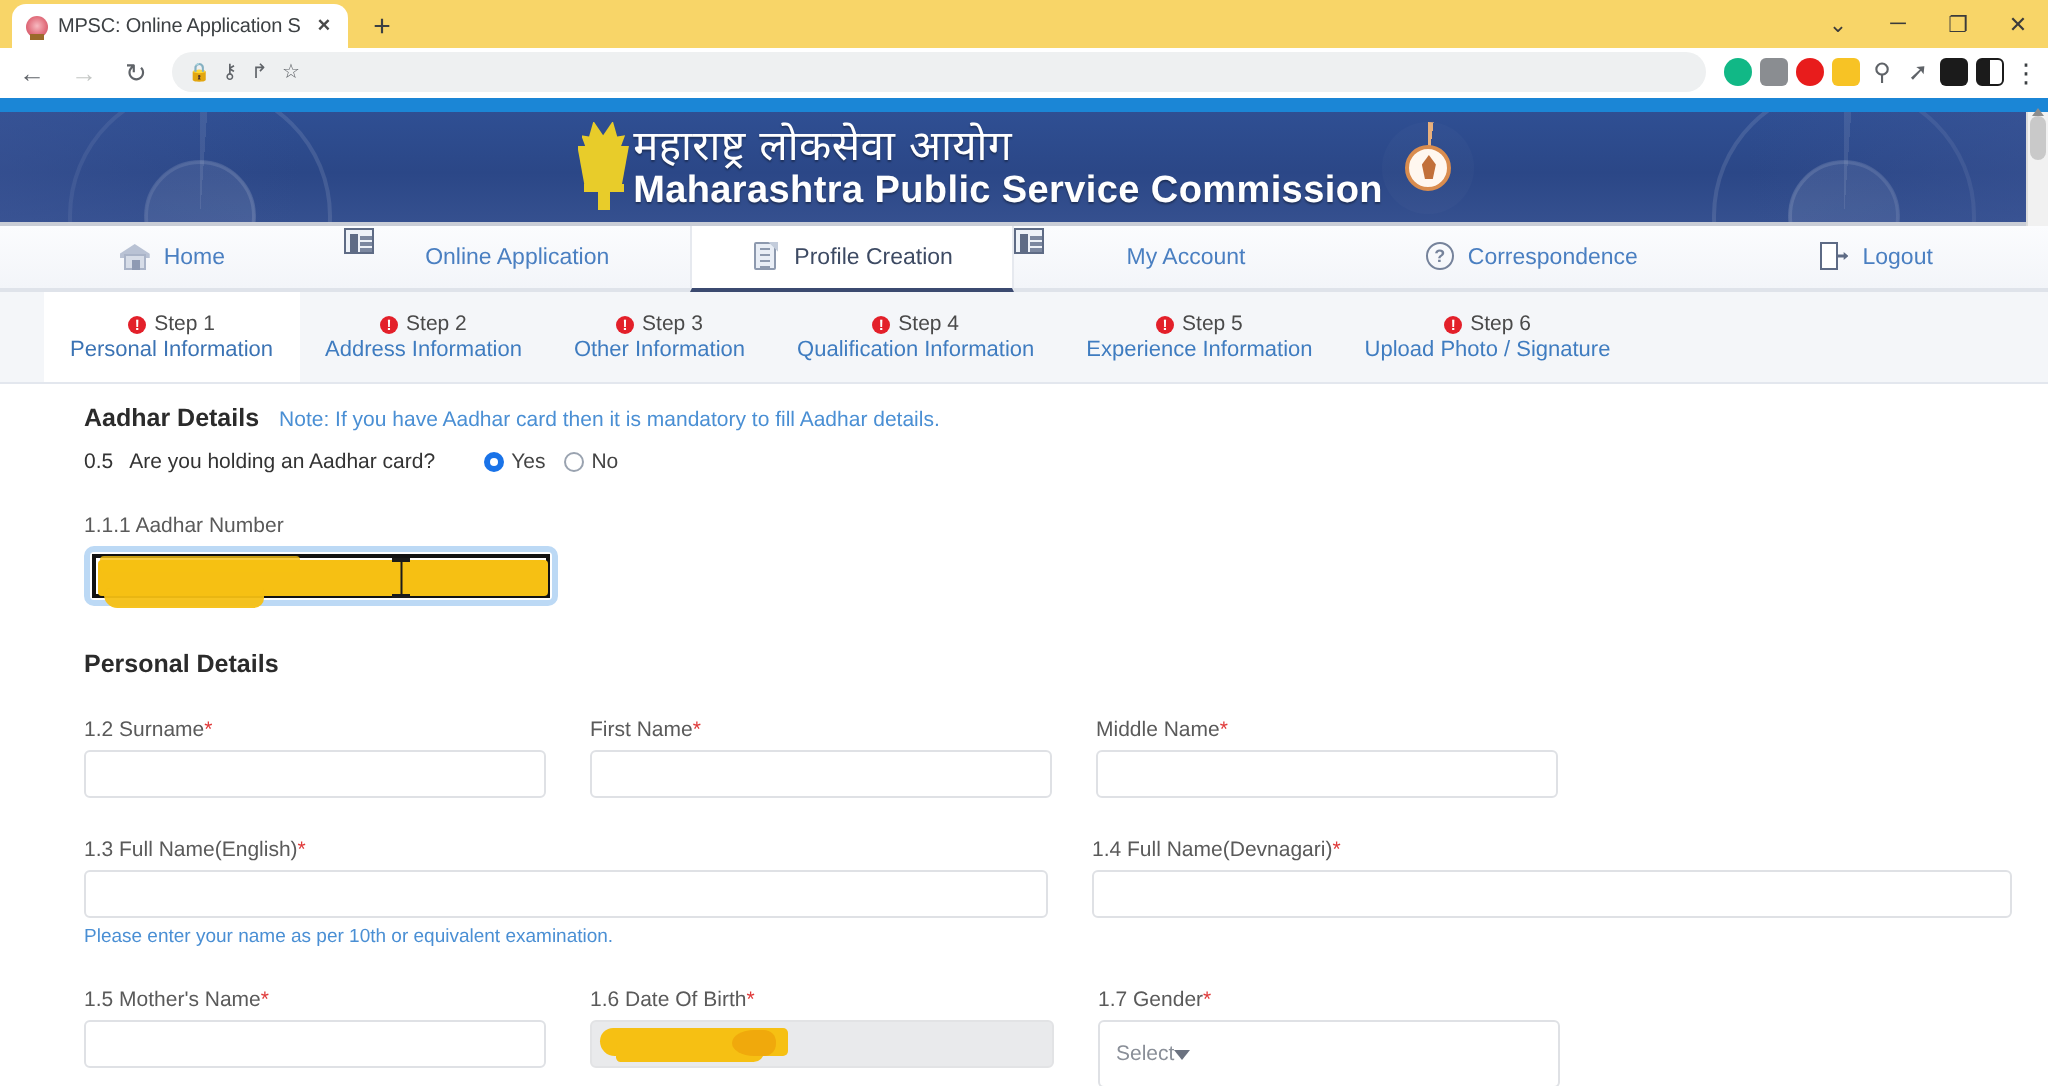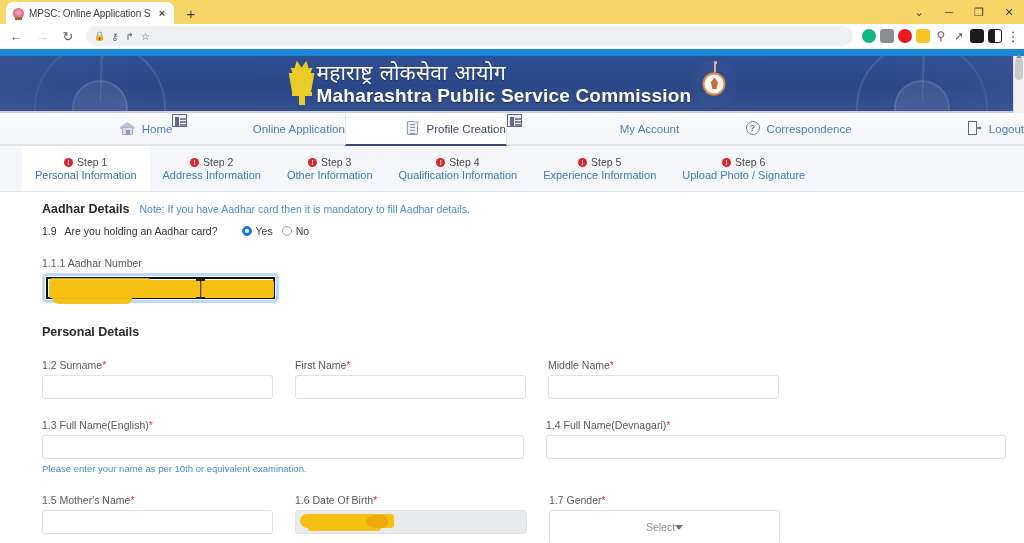--- a/index.html
+++ b/index.html
@@ -231,21 +231,21 @@
   .navbar {
     height: 33px;
     background: linear-gradient(180deg,#fbfcfe 0%, #f3f5f9 100%);
     border-bottom: 2px solid #dfe3ea;
     display: flex;
     align-items: stretch;
     position: relative;
   }
   .navitem {
     flex: 1 1 0;
-    display: flex; align-items: center; justify-content: flex-end;
+    display: flex; align-items: center; justify-content: center;
     gap: 7px;
     font-size: 11.5px;
     color: #4a7fc1;
     position: relative;
   }
   .navitem.active {
     background:#ffffff;
     border-bottom: 2.5px solid #3b4a70;
     margin-bottom: -2px;
     border-left:1px solid #e6e9ef;
@@ -418,21 +418,21 @@
   .dob-wrap { position:relative; width:232px; }
   .hl-d1 { left: 4px; top: 3px; width: 94px; height: 14px; border-radius:8px 3px 3px 9px; }
   .hl-d2 { left: 12px; top: 9px; width: 74px; height: 11px; border-radius: 6px 10px 9px 4px; }
   .hl-d3 { left: 70px; top: 4px; width: 22px; height: 13px; border-radius:50% 6px 6px 50%; background:#f0a90c;}
 
   .sel {
     height: 25px;
     background:#ffffff;
     border:1px solid #dfe1e5;
     border-radius: 3px;
-    display:flex; align-items:center; justify-content:center;
+    display:flex; align-items:center; justify-content:flex-start;
     padding: 16px 8px;
     font-size: 10.5px; color:#8a8f98;
   }
   .chev {
     width:0;height:0;
     border-left:4px solid transparent;
     border-right:4px solid transparent;
     border-top:5px solid #6b7280;
   }
 
@@ -621,21 +621,21 @@
     </div>
 
     <div class="form">
 
       <div class="sec-head">
         <span class="sec-title">Aadhar Details</span>
         <span class="sec-note">Note: If you have Aadhar card then it is mandatory to fill Aadhar details.</span>
       </div>
 
       <div class="q-row">
-        <span class="q-lbl">1.9</span>
+        <span class="q-lbl">0.5</span>
         <span class="q-lbl">Are you holding an Aadhar card?</span>
         <span class="radio-group">
           <label class="radio-opt">
             <span class="radio on"></span>
             <span>Yes</span>
           </label>
           <label class="radio-opt">
             <span class="radio"></span>
             <span>No</span>
           </label>

